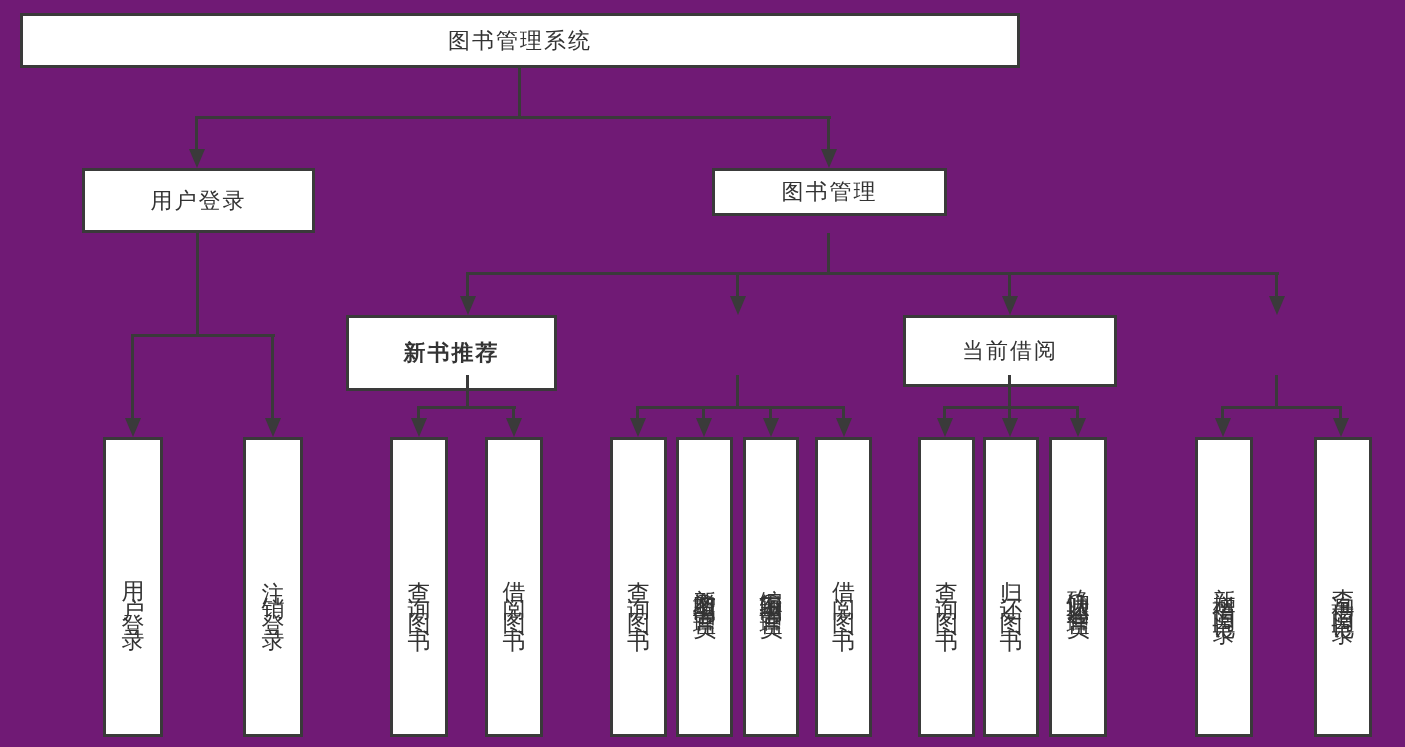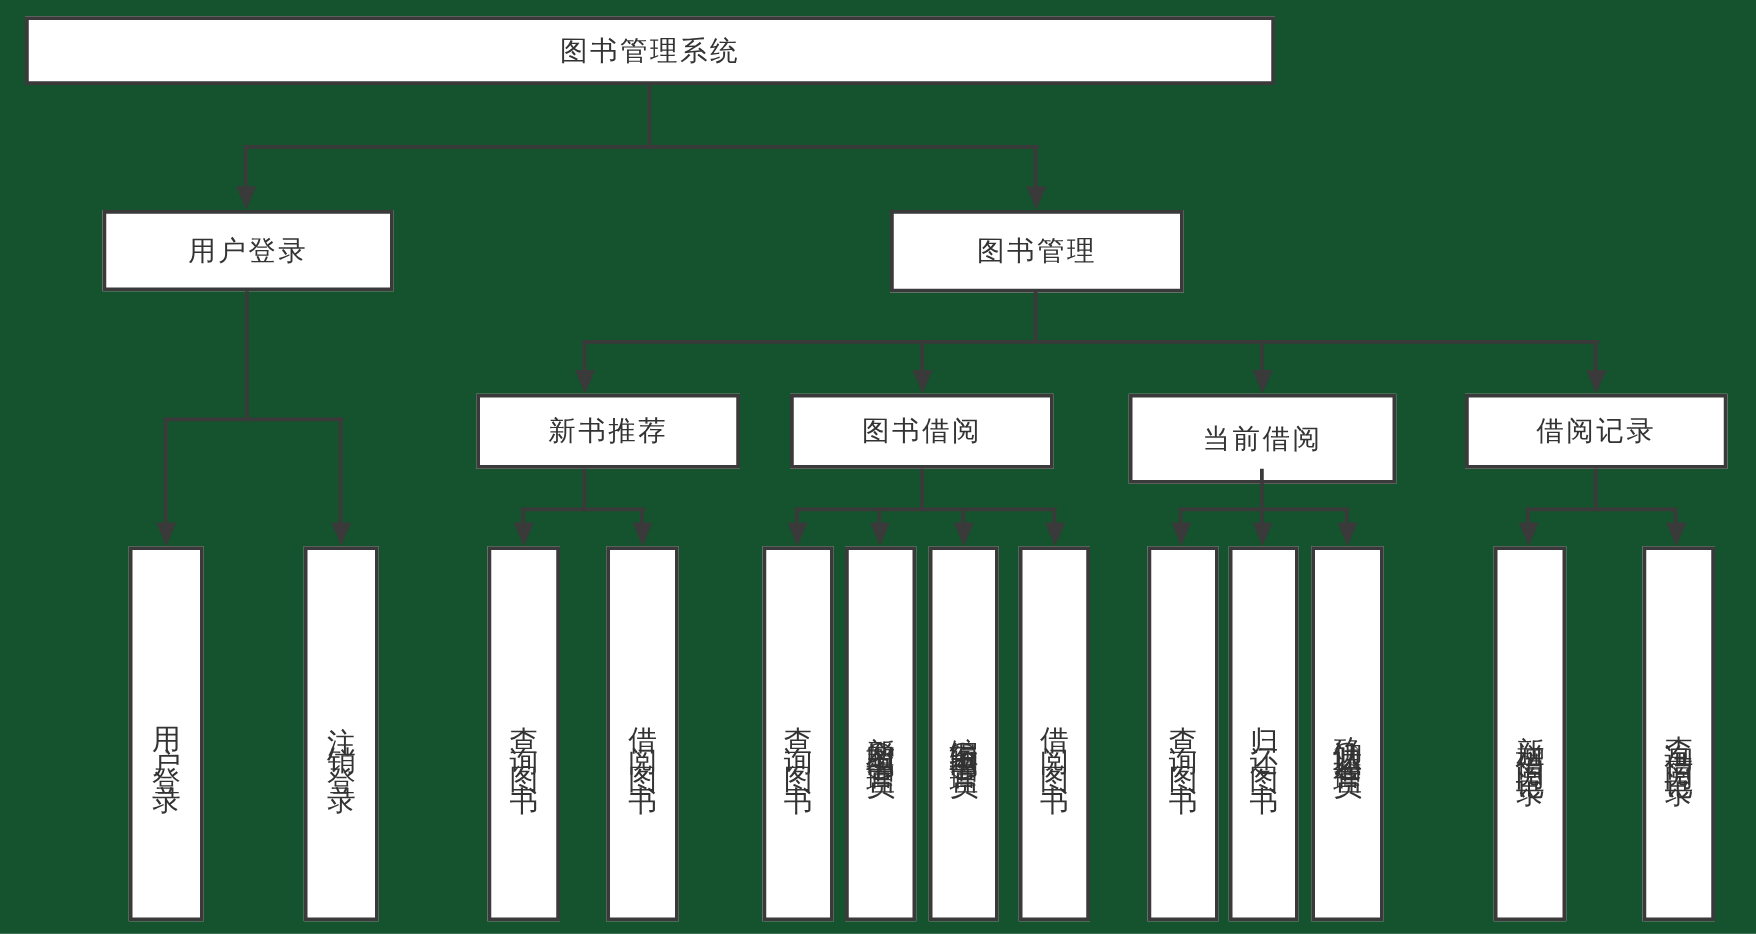--- a/index.html
+++ b/index.html
@@ -4,21 +4,21 @@
 <style>
   html, body { margin: 0; padding: 0; }
   body {
     font-family: "Liberation Sans", "DejaVu Sans", sans-serif;
     background: #ffffff;
   }
   #canvas {
     position: relative;
     width: 1405px;
     height: 747px;
-    background: #14532d;
+    background: #701a75;
     overflow: hidden;
   }
   .box {
     position: absolute;
     border: 3px solid #3a3a3a;
     background: #ffffff;
     display: flex;
     align-items: center;
     justify-content: center;
     box-sizing: border-box;
@@ -78,21 +78,21 @@
   <div class="vl" style="left:518px; top:68px; height:51px;"></div>
   <div class="hl" style="left:196px; top:116px; width:635px;"></div>
   <div class="vl" style="left:195px; top:116px; height:37px;"></div>
   <div class="ah" style="left:189px; top:149px;"></div>
   <div class="vl" style="left:827px; top:116px; height:37px;"></div>
   <div class="ah" style="left:821px; top:149px;"></div>
 
   <div class="box h" style="left:82px; top:168px; width:233px; height:65px;">
     <span>用户登录</span>
   </div>
-  <div class="box h" style="left:712px; top:168px; width:235px; height:66px;">
+  <div class="box h" style="left:712px; top:168px; width:235px; height:48px;">
     <span>图书管理</span>
   </div>
 
   <div class="vl" style="left:196px; top:233px; height:104px;"></div>
   <div class="hl" style="left:131px; top:334px; width:144px;"></div>
   <div class="vl" style="left:131px; top:334px; height:86px;"></div>
   <div class="ah" style="left:125px; top:418px;"></div>
   <div class="vl" style="left:271px; top:334px; height:86px;"></div>
   <div class="ah" style="left:265px; top:418px;"></div>
 
@@ -100,31 +100,25 @@
   <div class="hl" style="left:466px; top:272px; width:813px;"></div>
   <div class="vl" style="left:466px; top:272px; height:26px;"></div>
   <div class="ah" style="left:460px; top:296px;"></div>
   <div class="vl" style="left:736px; top:272px; height:26px;"></div>
   <div class="ah" style="left:730px; top:296px;"></div>
   <div class="vl" style="left:1008px; top:272px; height:26px;"></div>
   <div class="ah" style="left:1002px; top:296px;"></div>
   <div class="vl" style="left:1275px; top:272px; height:26px;"></div>
   <div class="ah" style="left:1269px; top:296px;"></div>
 
-  <div class="box h" style="left:381px; top:315px; width:211px; height:60px;">
+  <div class="box h" style="left:346px; top:315px; width:211px; height:76px;font-weight:bold;">
     <span>新书推荐</span>
-  </div>
-  <div class="box h" style="left:632px; top:315px; width:211px; height:60px;">
-    <span>图书借阅</span>
   </div>
   <div class="box h" style="left:903px; top:315px; width:214px; height:72px;">
     <span>当前借阅</span>
-  </div>
-  <div class="box h" style="left:1172px; top:315px; width:210px; height:60px;">
-    <span>借阅记录</span>
   </div>
 
   <div class="vl" style="left:466px; top:375px; height:34px;"></div>
   <div class="hl" style="left:417px; top:406px; width:99px;"></div>
   <div class="vl" style="left:417px; top:406px; height:14px;"></div>
   <div class="ah" style="left:411px; top:418px;"></div>
   <div class="vl" style="left:512px; top:406px; height:14px;"></div>
   <div class="ah" style="left:506px; top:418px;"></div>
 
   <div class="vl" style="left:736px; top:375px; height:34px;"></div>

